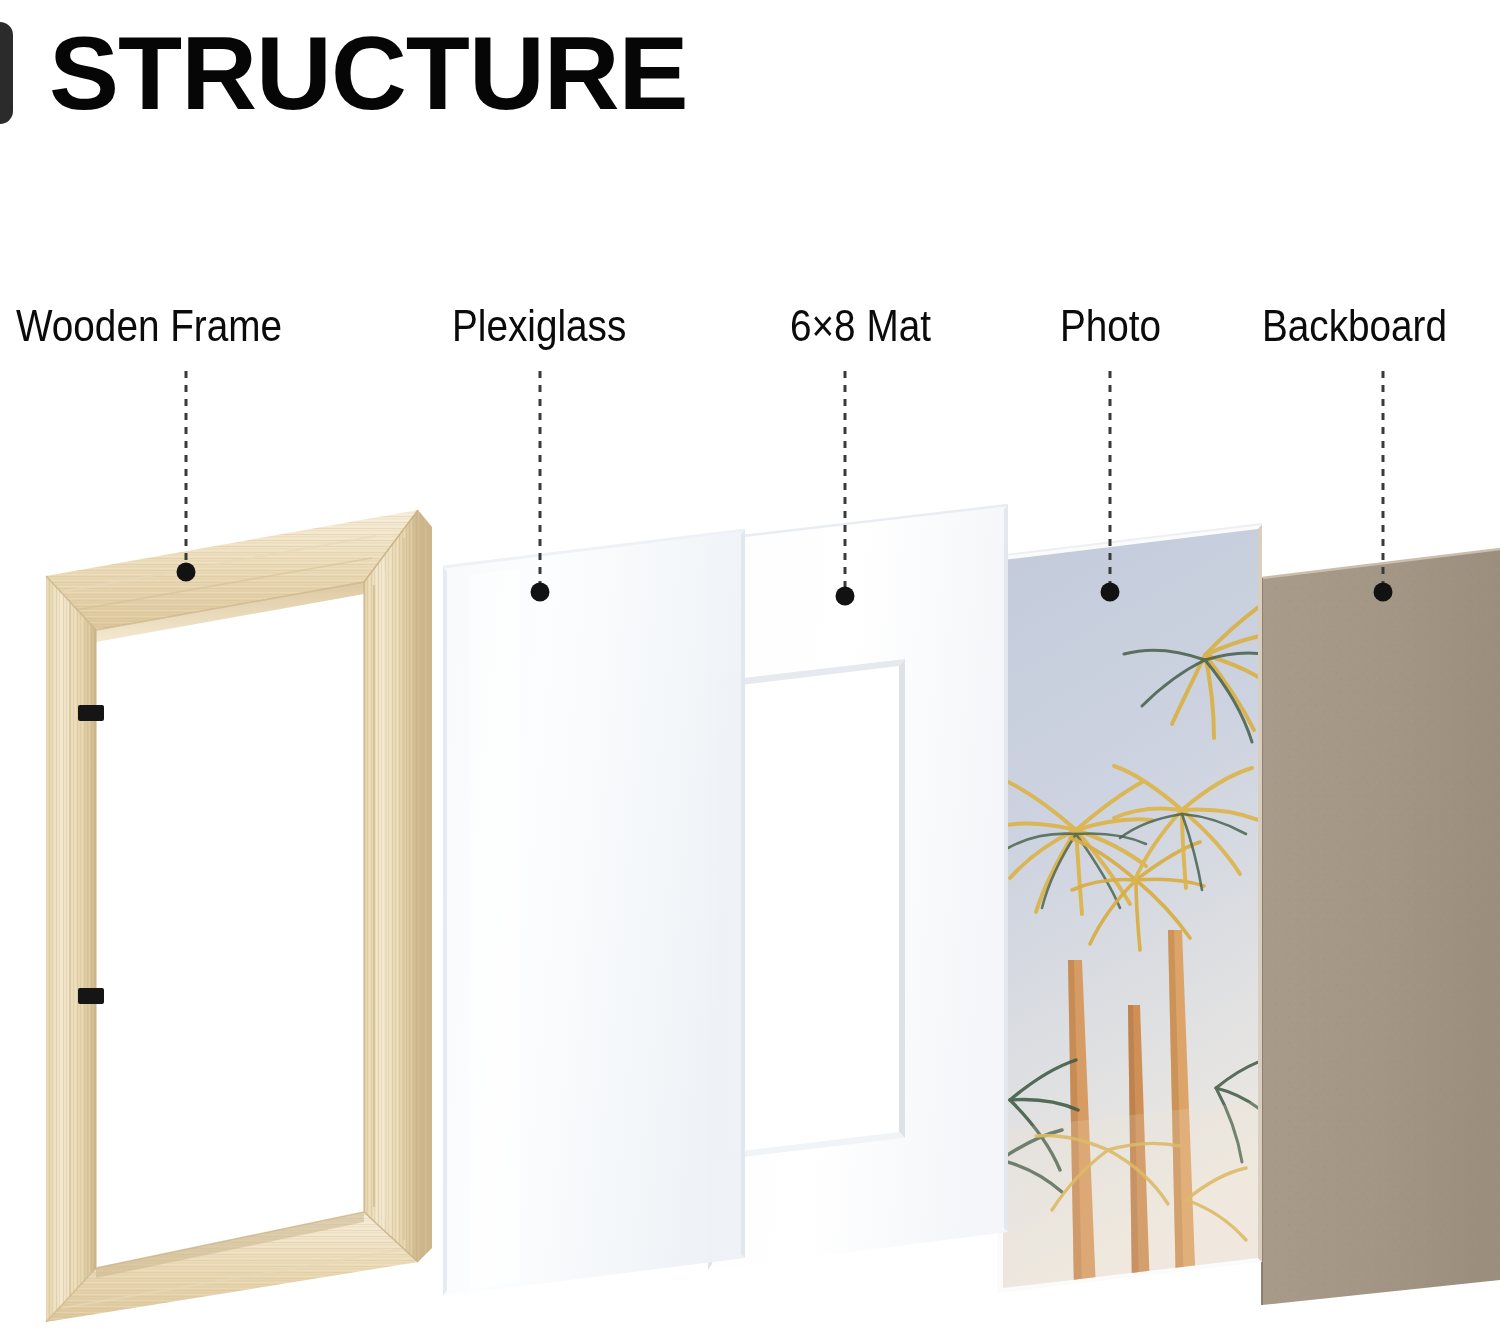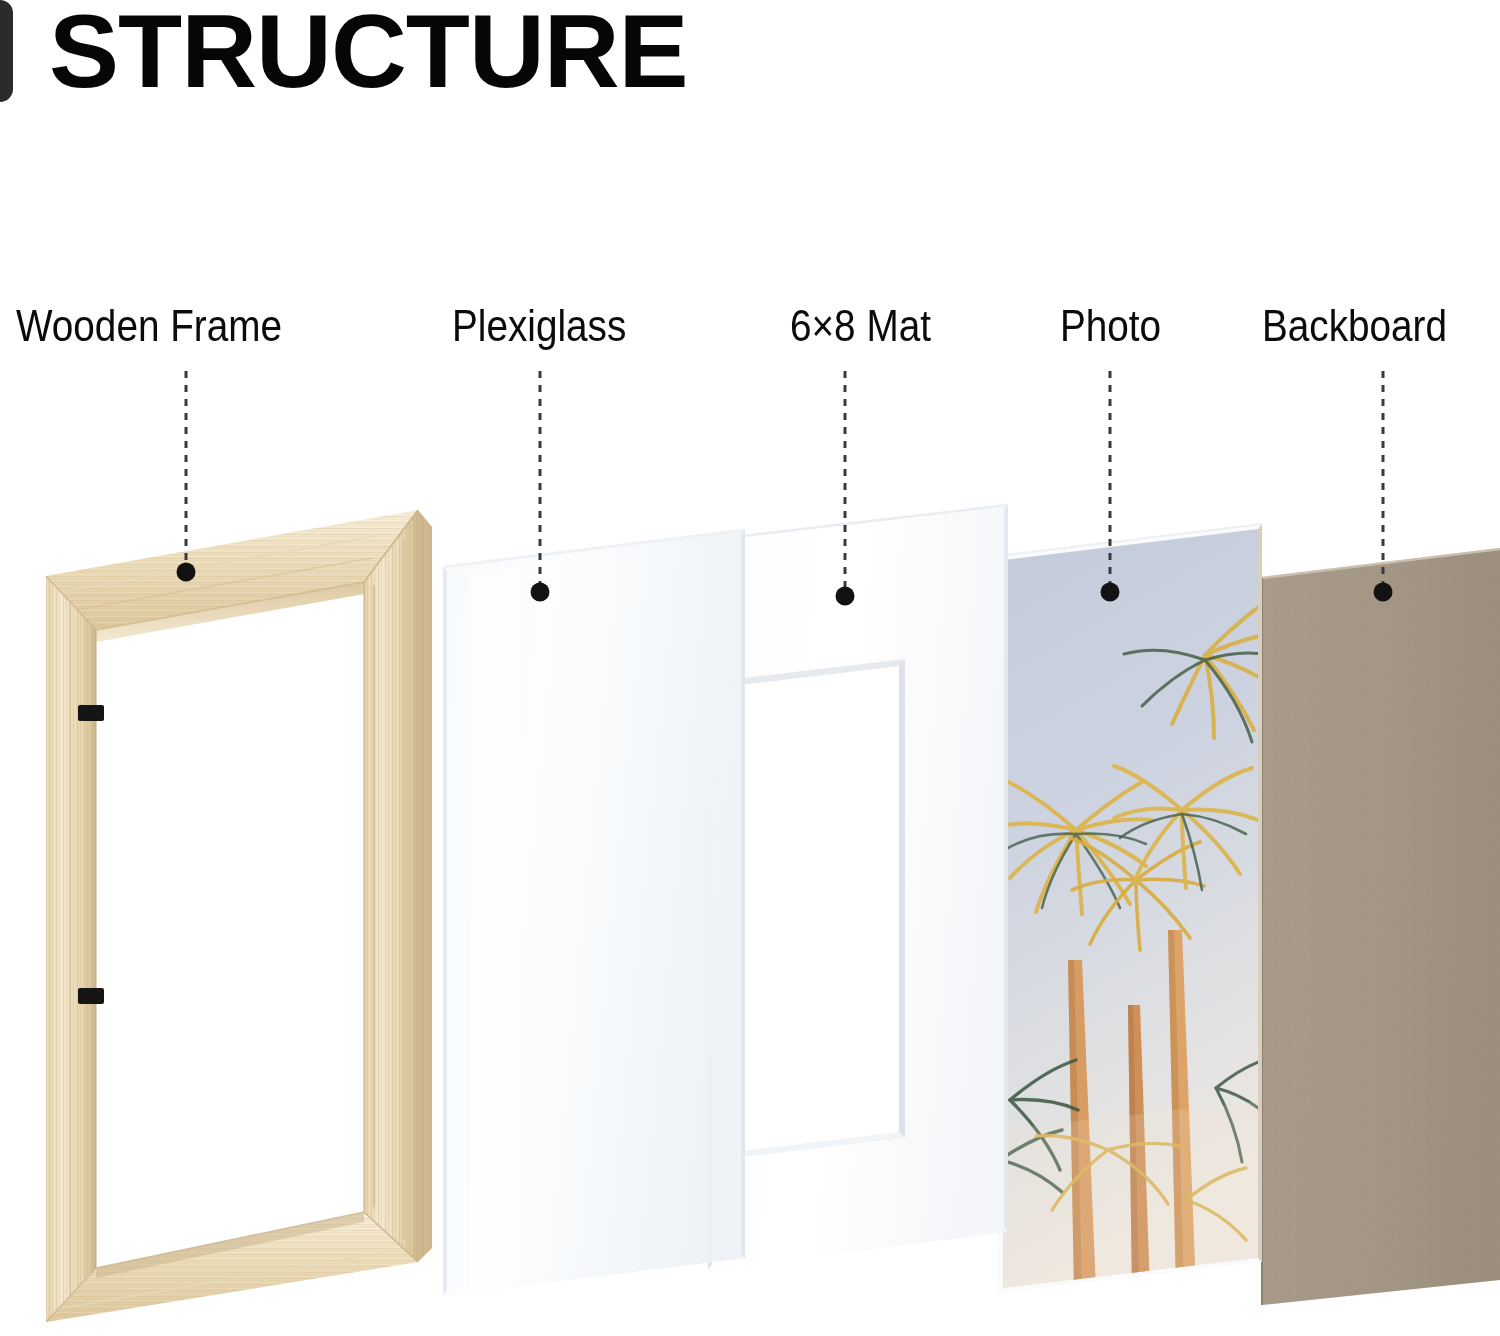--- a/index.html
+++ b/index.html
@@ -13,23 +13,24 @@
     position: relative;
     overflow: hidden;
     font-family: "Liberation Sans", sans-serif;
     -webkit-font-smoothing: antialiased;
   }
 
   
   #title-block {
     position: absolute;
     left: 0;
-    top: 0;
+    top: 8px;
     height: 130px;
     display: flex;
+    align-items: center;
   }
   #title-accent-bar {
     width: 26px;
     height: 102px;
     margin-left: -13px;
     background: #2b2b2b;
     border-radius: 13px;
     flex: none;
   }
   #page-title {

